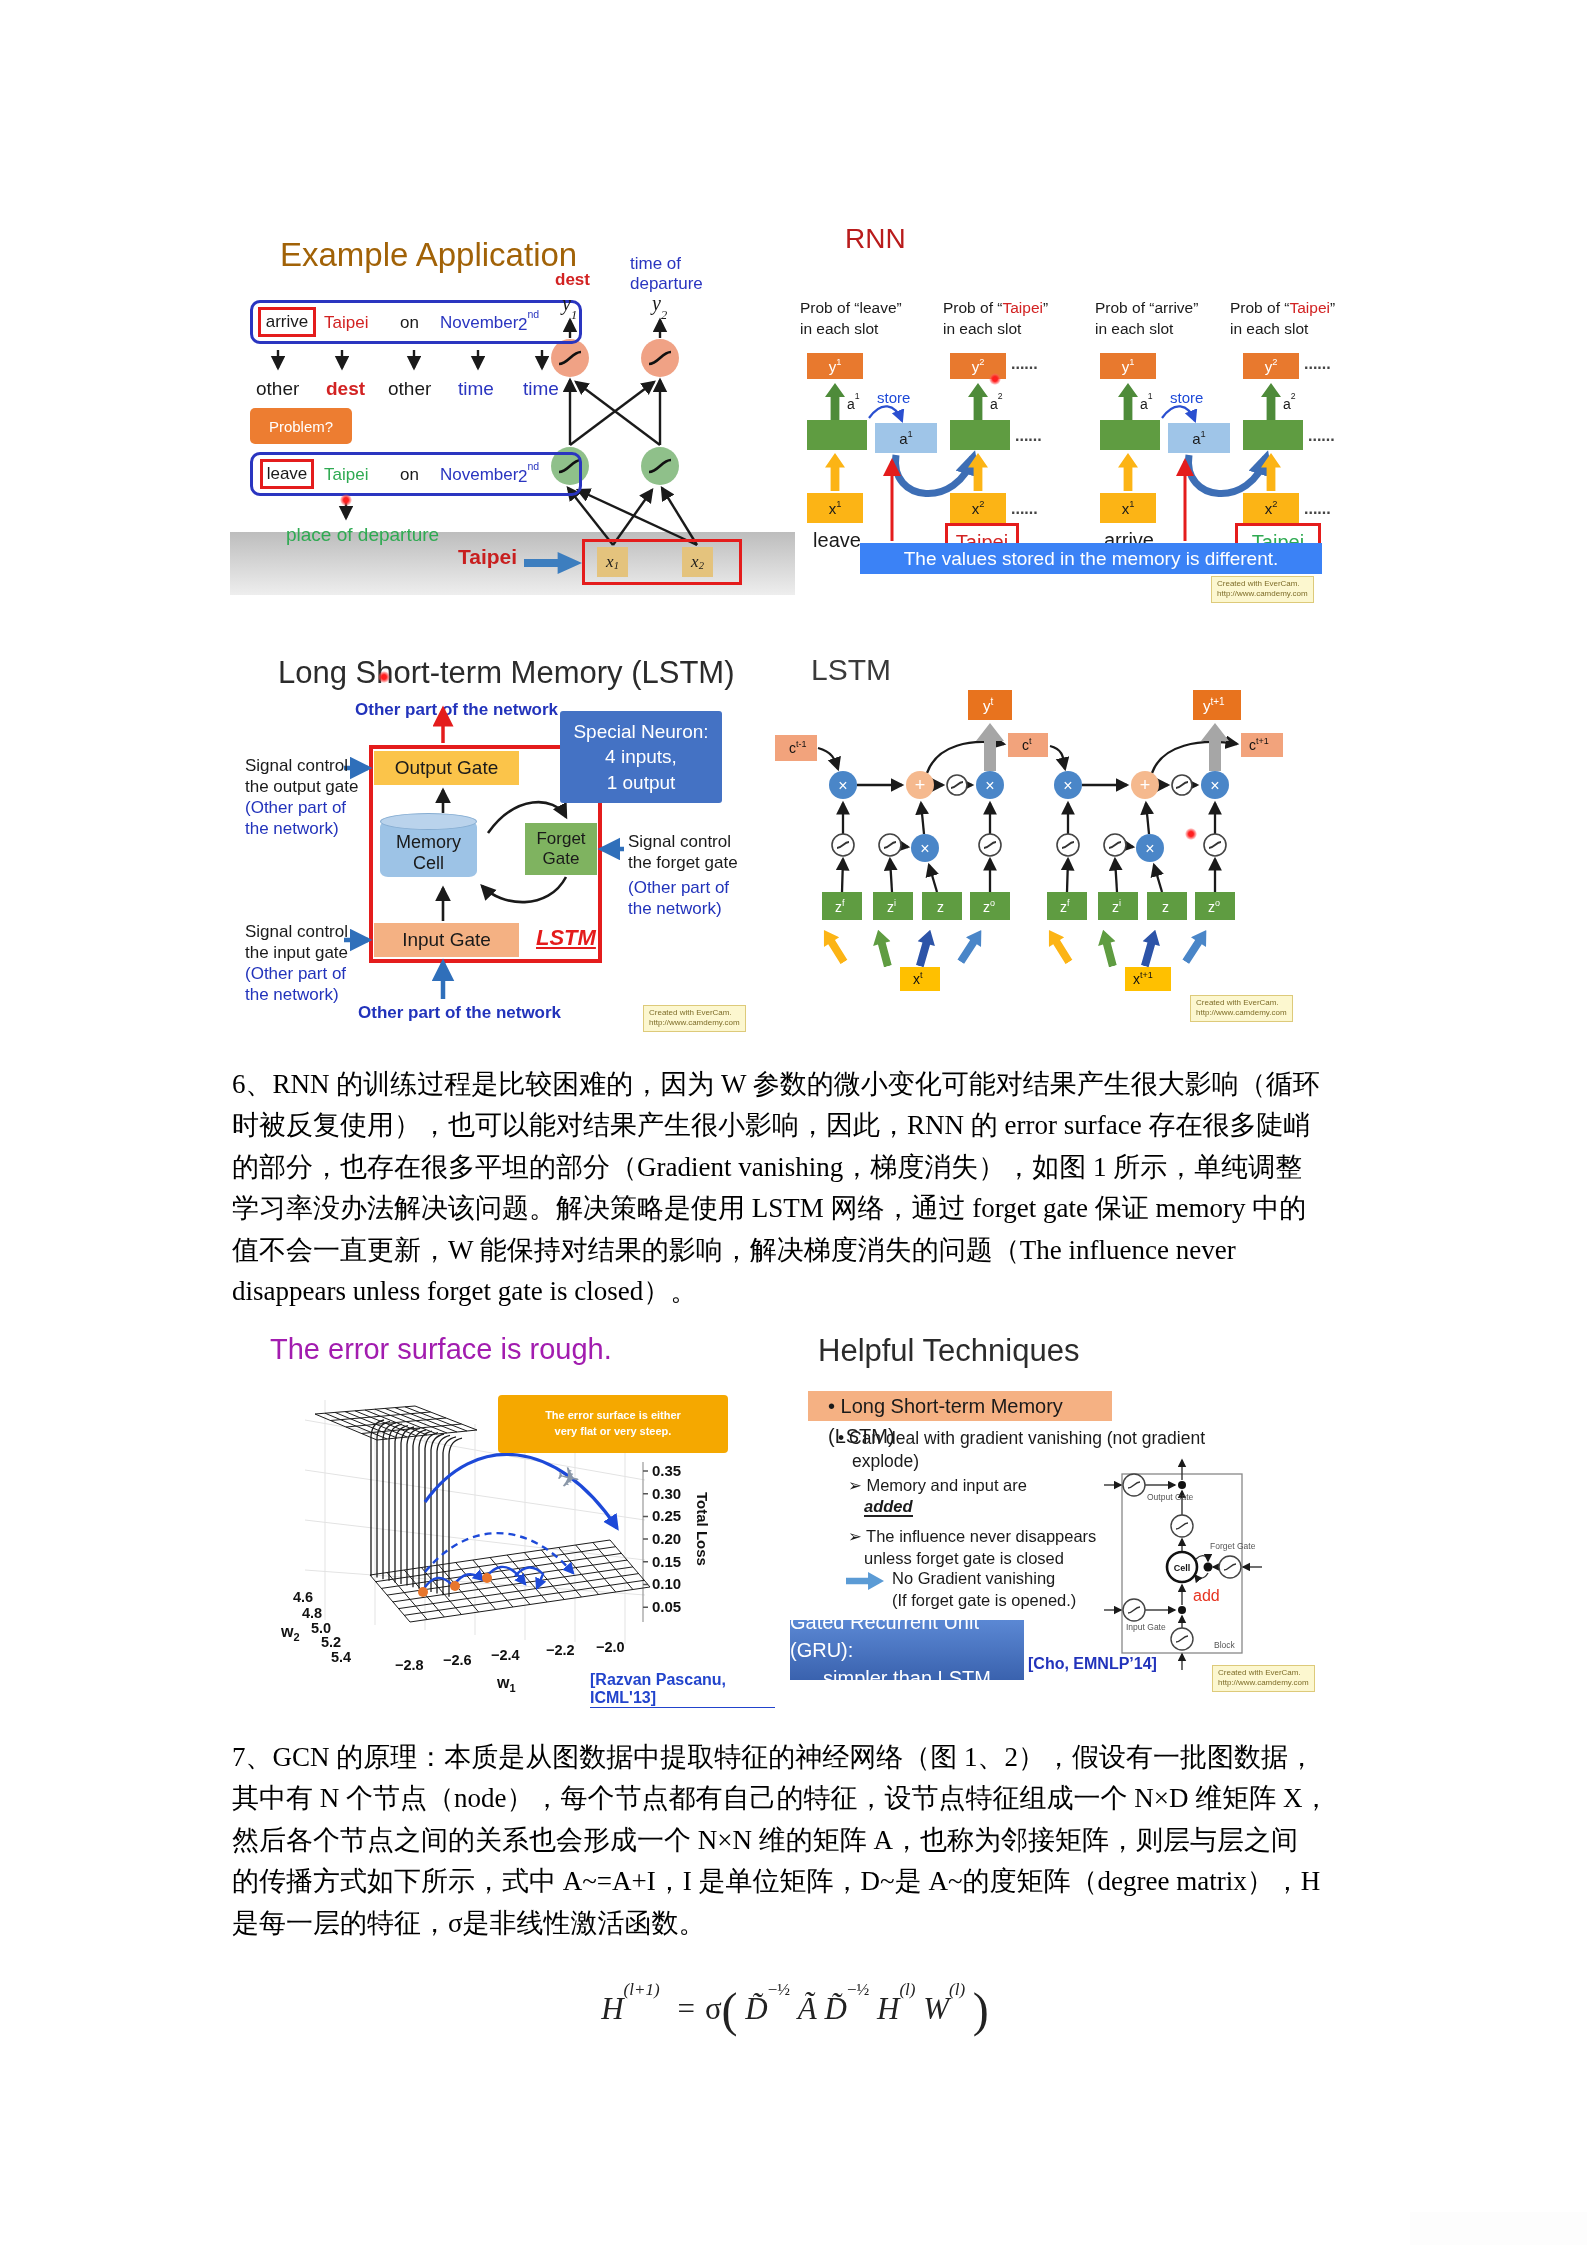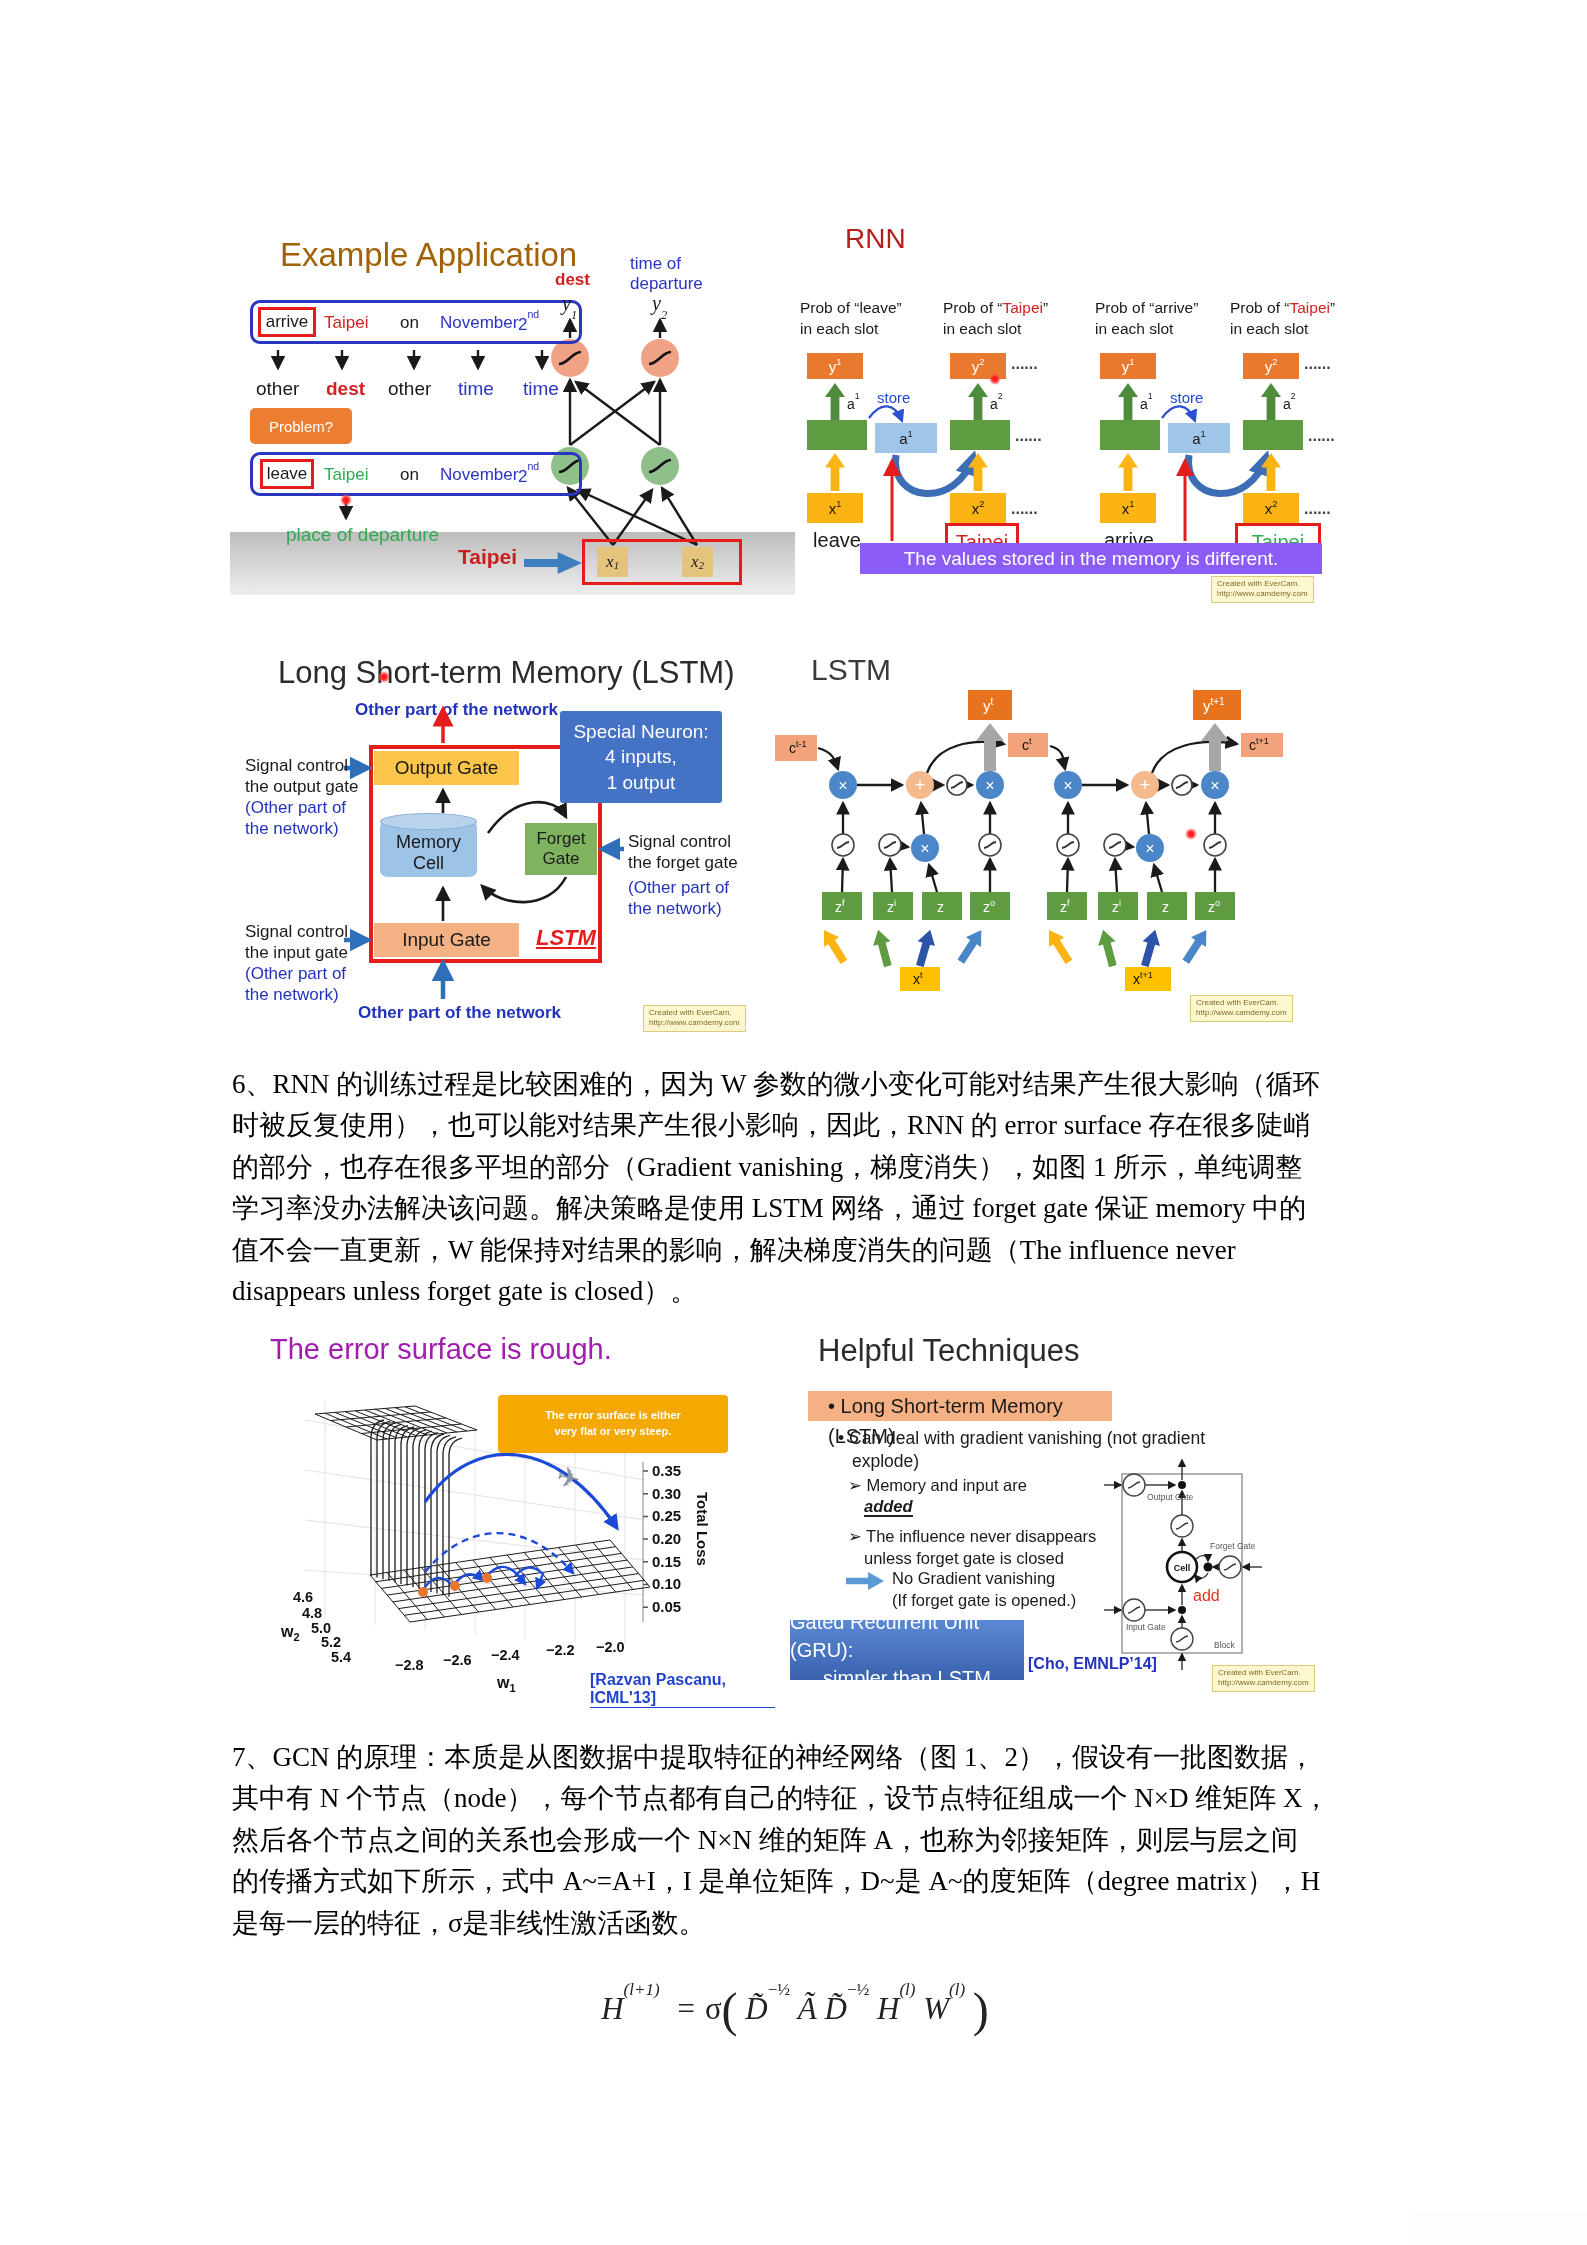--- a/index.html
+++ b/index.html
@@ -230,21 +230,21 @@
     <div class="abs up-arrow" style="left:466px;top:248px;width:20px;height:38px;background:#fcb415"></div>
     <div class="abs ctr" style="left:448px;top:288px;width:56px;height:30px;background:#fcb415;font-size:15px">
         <span>x</span>
         <sup class="s">2</sup>
       </div>
     <div class="abs" style="left:509px;top:295px;font-size:16px;font-weight:bold;color:#444">......</div>
     <div class="abs ctr" style="left:440px;top:318px;width:86px;height:38px;border:3px solid #e41c1c">
         <span style="font-size:20px;color:#2faa52">Taipei</span>
       </div>
 
-    <div class="abs ctr" style="left:65px;top:338px;width:462px;height:31px;background:#8b5cf6;color:#fff;font-size:19px">
+    <div class="abs ctr" style="left:65px;top:338px;width:462px;height:31px;background:#3b82f6;color:#fff;font-size:19px">
         <span>The values stored in the memory is different.</span>
       </div>
     <div class="evercam" style="left:416px;top:371px"><span>Created with EverCam.</span><br><span>http://www.camdemy.com</span></div>
   </div>
 
   <div class="slide" style="left:230px;top:645px;width:545px;height:400px">
     <div class="abs" style="left:48px;top:10px;font-size:31px;color:#2b2b2b">Long Short-term Memory (LSTM)</div>
     <div class="dot-red" style="left:148px;top:26px"></div>
     <div class="abs" style="left:125px;top:55px;font-size:17px;color:#2233bb;font-weight:600">Other part of the network</div>
 

